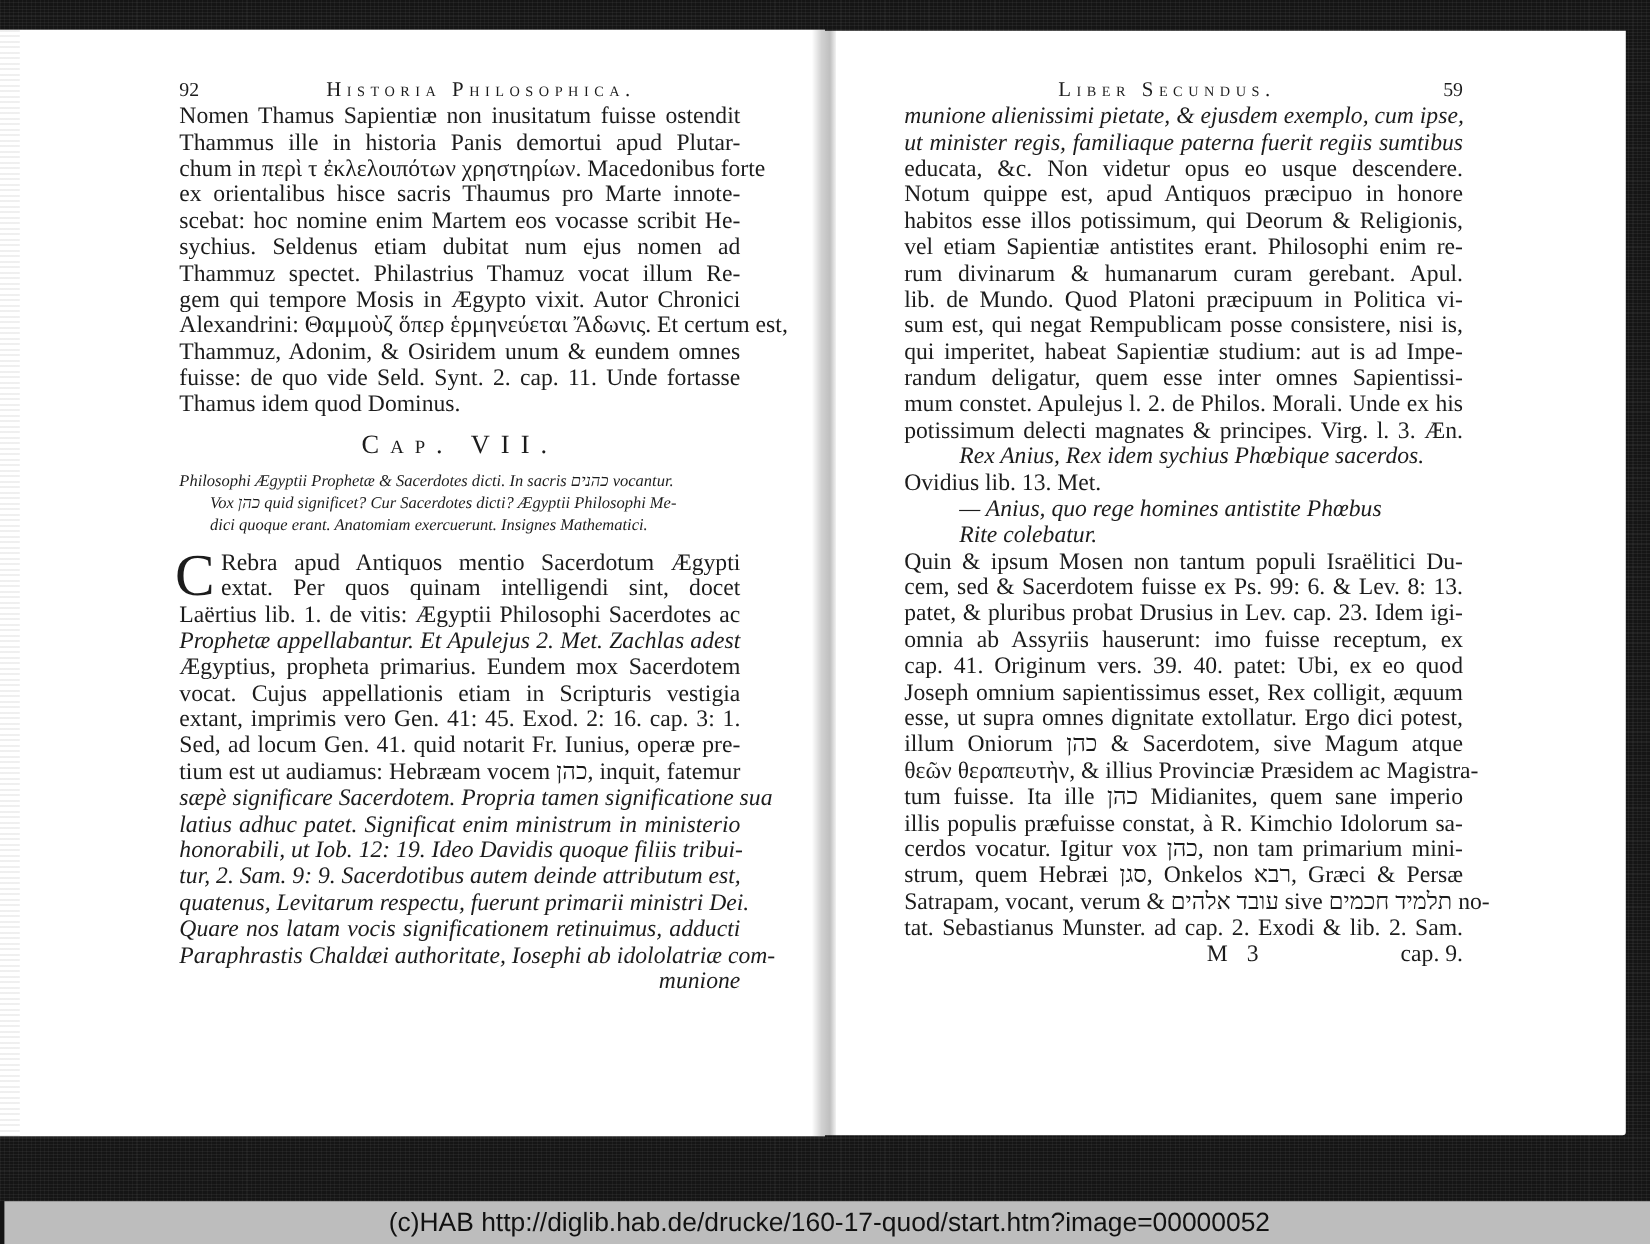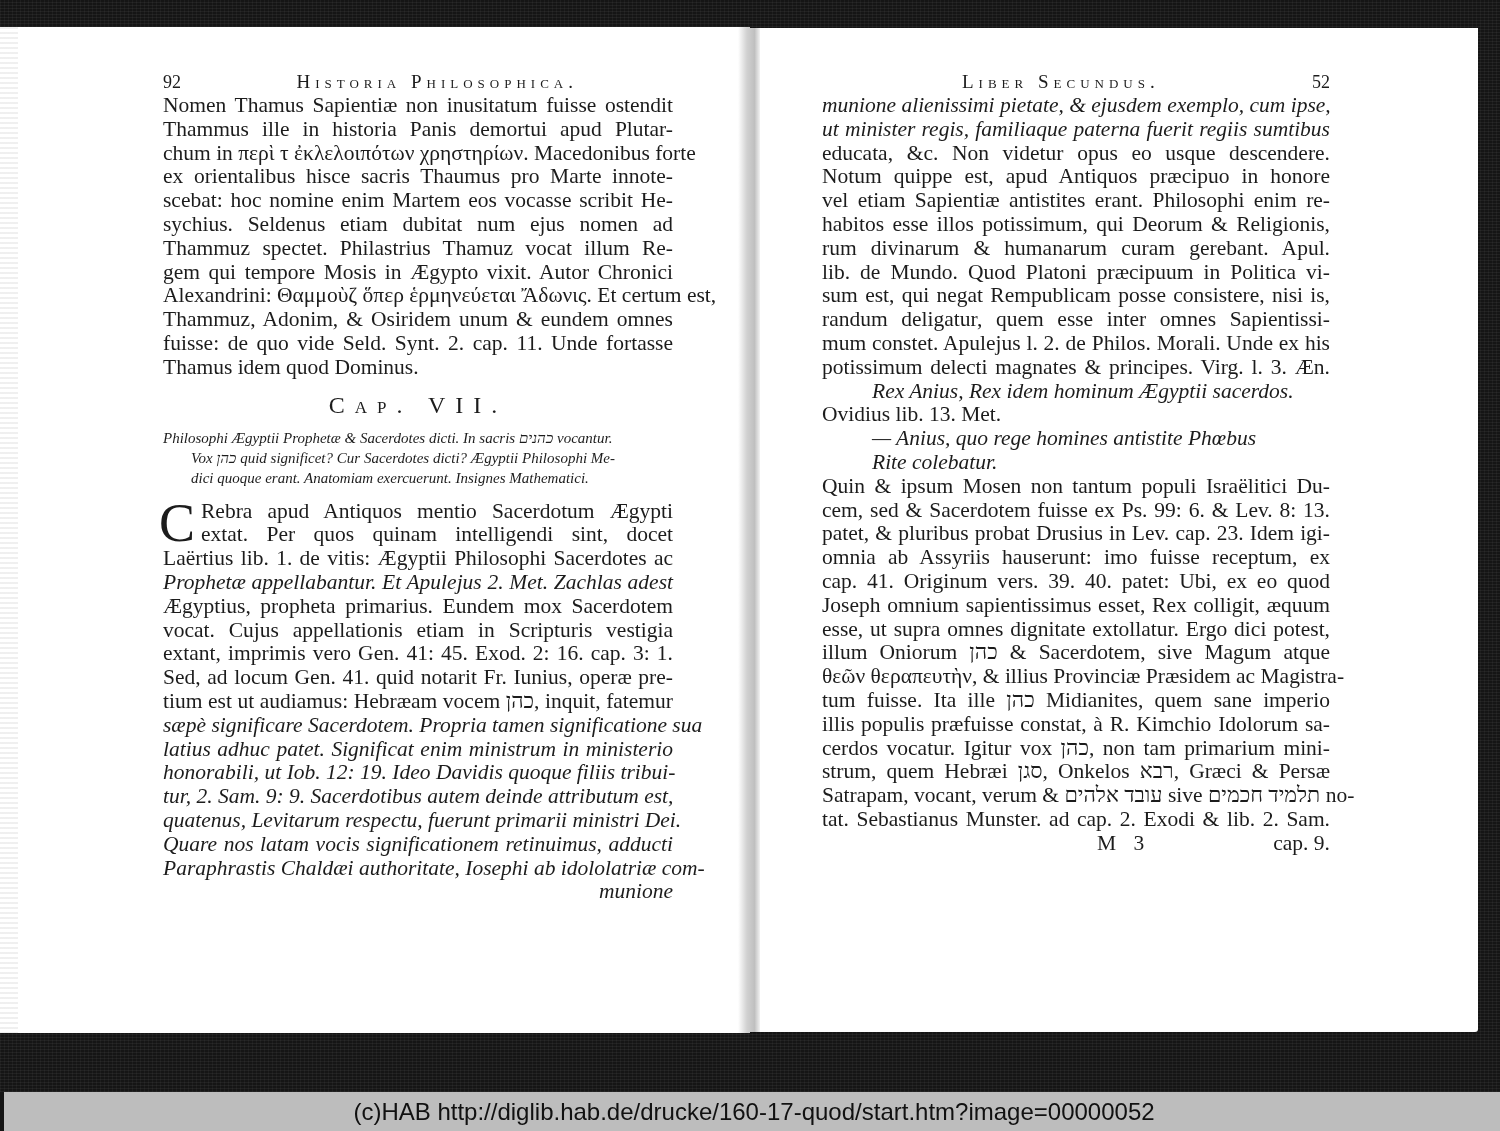--- a/index.html
+++ b/index.html
@@ -129,39 +129,40 @@
     <span class="line it">quatenus, Levitarum respectu, fuerunt primarii ministri Dei.</span>
     <span class="line it">Quare nos latam vocis significationem retinuimus, adducti</span>
     <span class="line it">Paraphrastis Chaldæi authoritate, Iosephi ab idololatriæ com-</span>
     <span class="catch">munione</span>
   </div>
 </div>
 
 <div class="text-block right-block">
   <div class="running-head">
     <span class="title">Liber Secundus.</span>
-    <span class="pnum">52</span>
+    <span class="pnum">59</span>
   </div>
 
   <div>
     <span class="line it">munione alienissimi pietate, &amp; ejusdem exemplo, cum ipse,</span>
     <span class="line it">ut minister regis, familiaque paterna fuerit regiis sumtibus</span>
     <span class="line">educata, &amp;c. Non videtur opus eo usque descendere.</span>
     <span class="line">Notum quippe est, apud Antiquos præcipuo in honore</span>
+    <span class="line">habitos esse illos potissimum, qui Deorum &amp; Religionis,</span>
     <span class="line">vel etiam Sapientiæ antistites erant. Philosophi enim re-</span>
-    <span class="line">habitos esse illos potissimum, qui Deorum &amp; Religionis,</span>
     <span class="line">rum divinarum &amp; humanarum curam gerebant. Apul.</span>
     <span class="line">lib. de Mundo. Quod Platoni præcipuum in Politica vi-</span>
     <span class="line">sum est, qui negat Rempublicam posse consistere, nisi is,</span>
+    <span class="line">qui imperitet, habeat Sapientiæ studium: aut is ad Impe-</span>
     <span class="line">randum deligatur, quem esse inter omnes Sapientissi-</span>
     <span class="line">mum constet. Apulejus l. 2. de Philos. Morali. Unde ex his</span>
     <span class="line">potissimum delecti magnates &amp; principes. Virg. l. 3. Æn.</span>
   </div>
 
-  <span class="verse">Rex Anius, Rex idem hominum Ægyptii sacerdos.</span>
+  <span class="verse">Rex Anius, Rex idem sychius Phœbique sacerdos.</span>
   <span class="line last">Ovidius lib. 13. Met.</span>
   <span class="verse">— Anius, quo rege homines antistite Phœbus</span>
   <span class="verse">Rite colebatur.</span>
 
   <div>
     <span class="line">Quin &amp; ipsum Mosen non tantum populi Israëlitici Du-</span>
     <span class="line">cem, sed &amp; Sacerdotem fuisse ex Ps. 99: 6. &amp; Lev. 8: 13.</span>
     <span class="line">patet, &amp; pluribus probat Drusius in Lev. cap. 23. Idem igi-</span>
     <span class="line">omnia ab Assyriis hauserunt: imo fuisse receptum, ex</span>
     <span class="line">cap. 41. Originum vers. 39. 40. patet: Ubi, ex eo quod</span>

